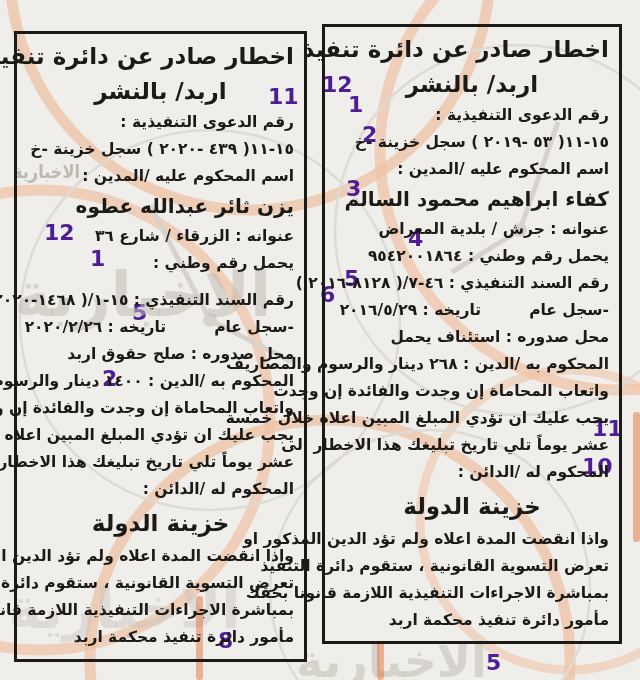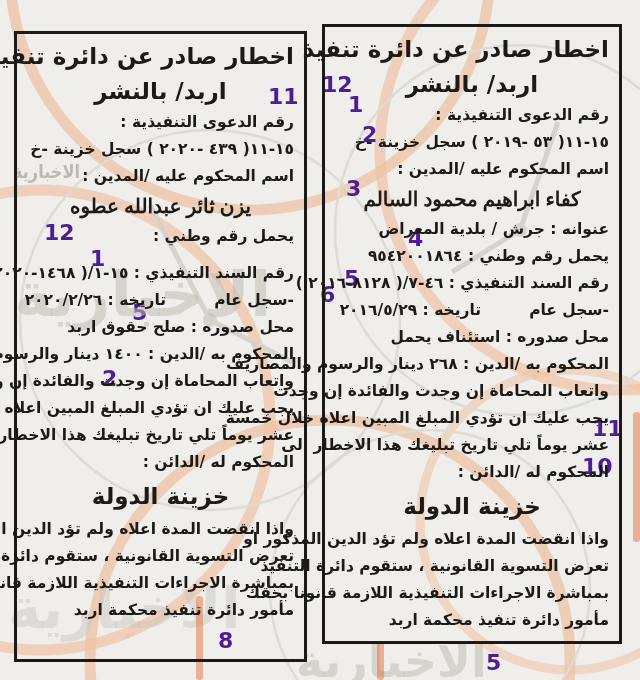--- a/index.html
+++ b/index.html
@@ -46,21 +46,21 @@
     font-weight:bold;
     background:transparent;
   }
   #notice-left{left:14px;top:31px;width:293px;height:631px;}
   #notice-right{left:322px;top:24px;width:300px;height:620px;}
   .line{
     font-size:15.5px;line-height:27px;
     white-space:nowrap;
   }
   .title{font-size:23px;line-height:35px;text-align:center;white-space:nowrap;}
-  .name{font-size:20px;line-height:33px;text-align:center;font-family:Liberation Serif, serif;}
+  .name{font-size:20px;line-height:33px;text-align:right;}
   .treasury{font-size:23px;line-height:40px;text-align:center;}
   .sig{text-align:right;}
   .register-row{display:flex;direction:rtl;gap:48px;}
   .register-row .line{flex:0 0 auto;}
   #notice-left .spacer{height:10px;}
 </style>
 </head>
 <body>
 
 <div id="page">
@@ -139,20 +139,21 @@
     <div class="line sig">مأمور دائرة تنفيذ محكمة اربد</div>
   </section>
 
   <section class="notice" id="notice-left">
     <div class="title">اخطار صادر عن دائرة تنفيذ</div>
     <div class="title">اربد/ بالنشر</div>
     <div class="line">رقم الدعوى التنفيذية :</div>
     <div class="line">١٥-١١( ٤٣٩ -٢٠٢٠ ) سجل خزينة -خ</div>
     <div class="line">اسم المحكوم عليه /المدين :</div>
     <div class="name">يزن ثائر عبدالله عطوه</div>
+    <div class="line">عنوانه : الزرقاء / شارع ٣٦</div>
     <div class="line">يحمل رقم وطني :</div>
     <div class="spacer"></div>
     <div class="line">رقم السند التنفيذي : ١٥-١/(   ١٤٦٨-٢٠٢٠ )</div>
     <div class="register-row">
       <div class="line">-سجل عام</div>
       <div class="line">تاريخه : ٢٠٢٠/٢/٢٦</div>
     </div>
     <div class="line">محل صدوره :  صلح حقوق اربد</div>
     <div class="line">المحكوم به /الدين : ١٤٠٠ دينار والرسوم والمصاريف</div>
     <div class="line">واتعاب المحاماة إن وجدت والفائدة إن وجدت</div>

